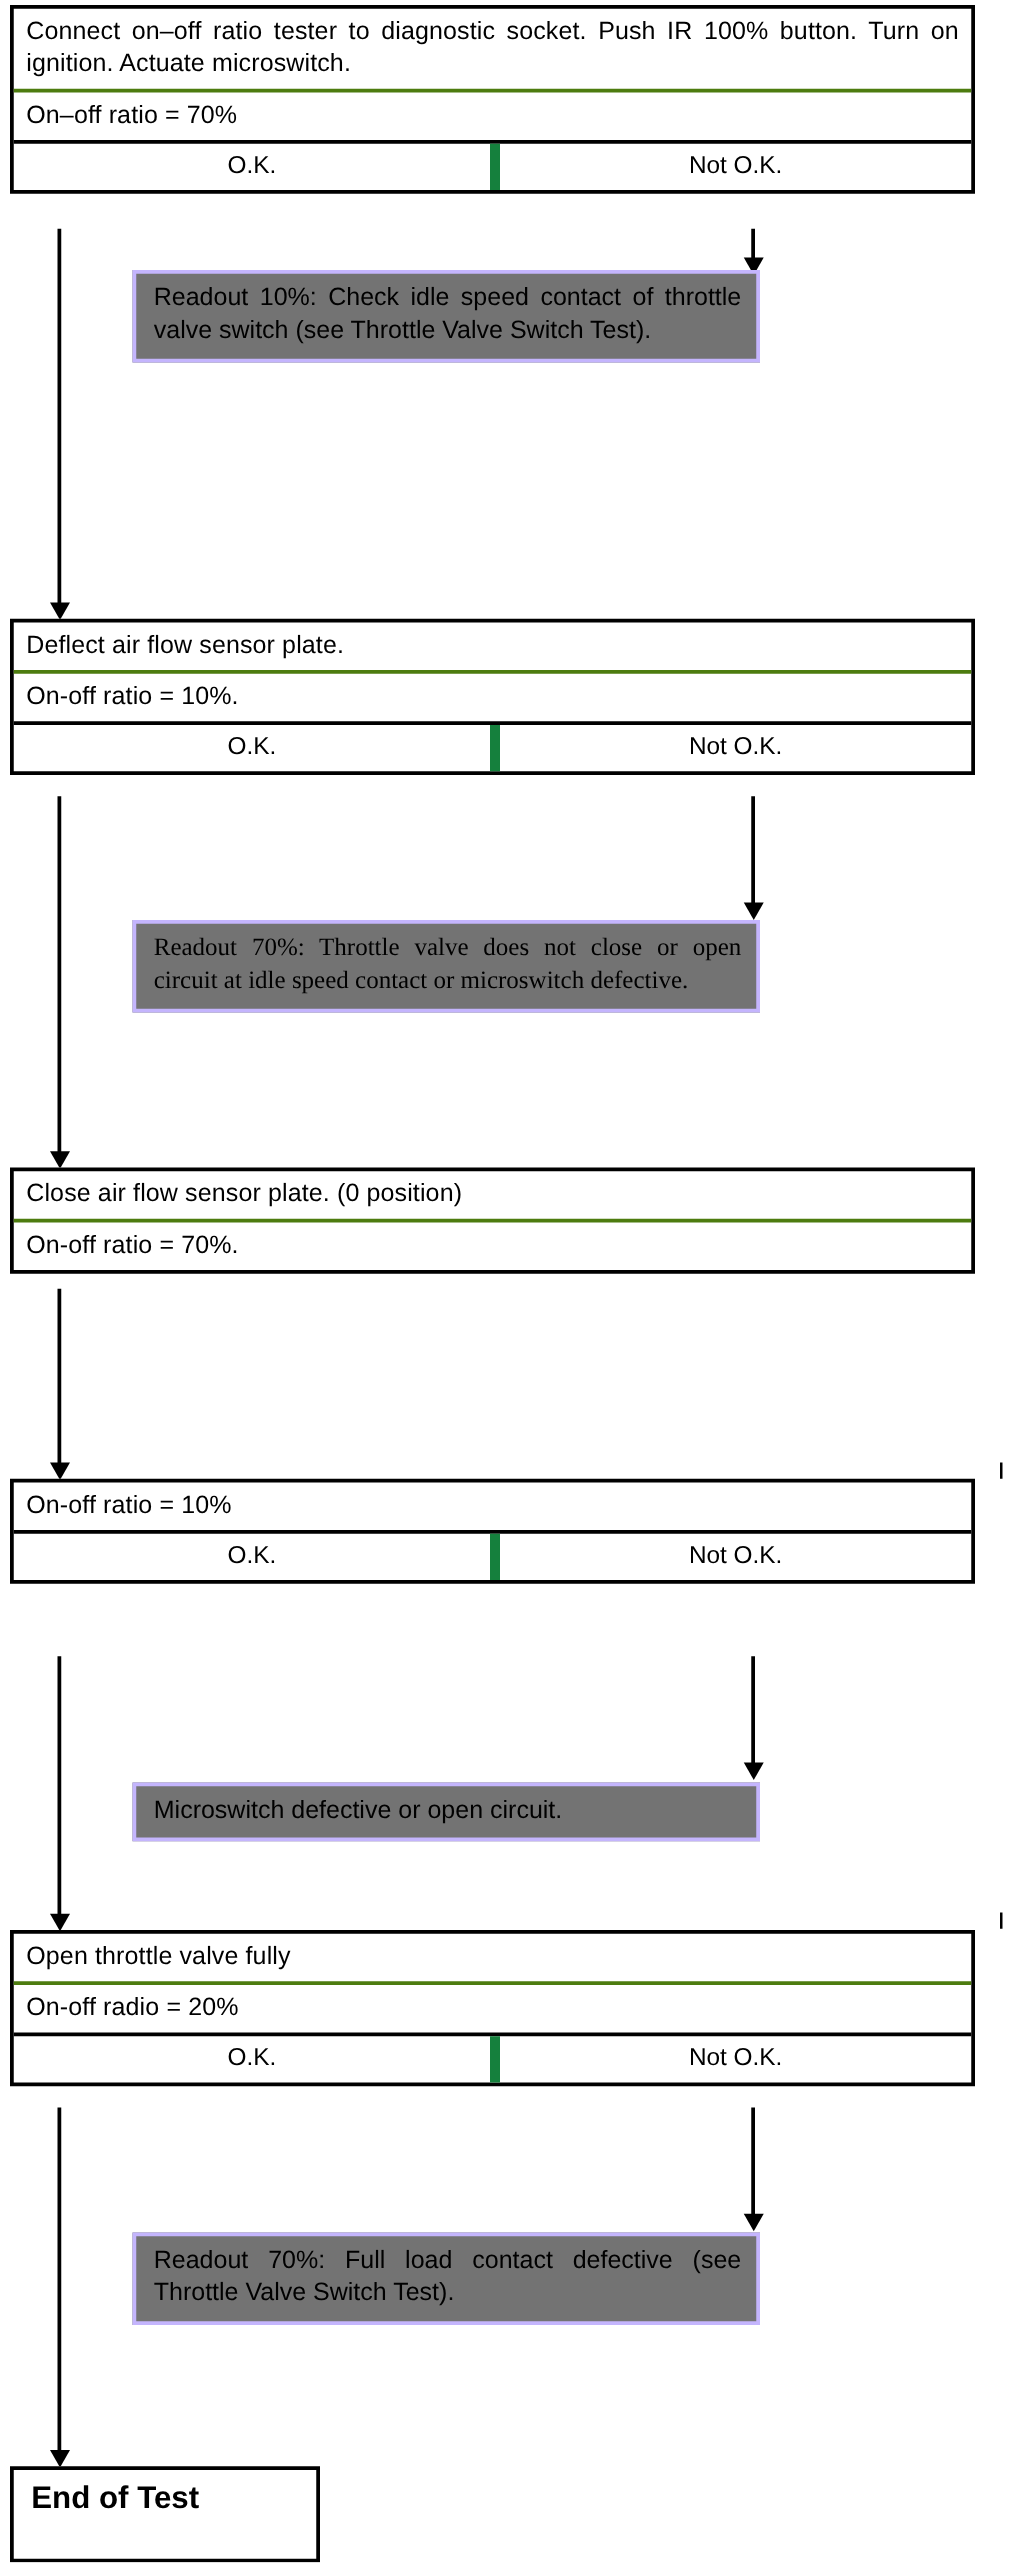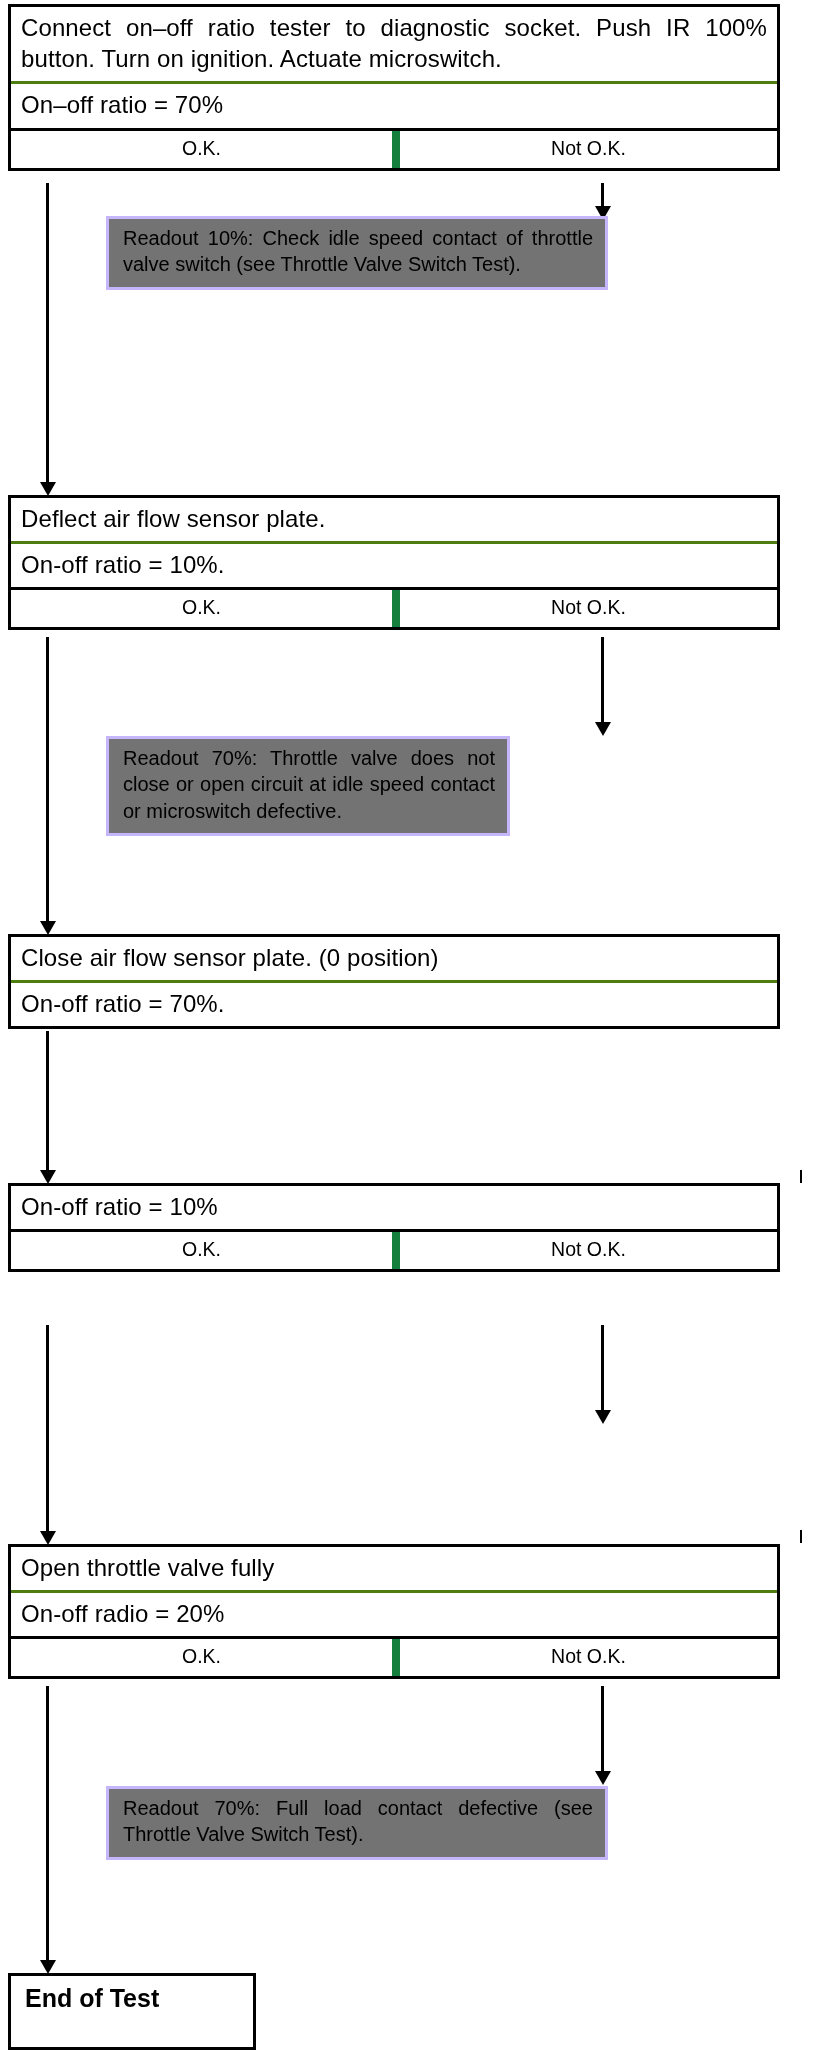--- a/index.html
+++ b/index.html
@@ -26,21 +26,21 @@
     position: absolute;
     box-sizing: border-box;
     border: 3px solid #000;
     background: #fff;
   }
   .row {
     box-sizing: border-box;
     display: flex;
     align-items: center;
     padding: 5px 10px 7px 10px;
-    font-size: 24px;
+    font-size: 20px;
     line-height: 1.30;
     letter-spacing: 0.1px;
   }
   .row + .row {
     border-top: 3px solid #4d7c0f;
   }
   .row.two-line,
   .row.three-line {
     display: block;
   }
@@ -159,21 +159,21 @@
       <div class="verdict-cell notok">Not O.K.</div>
     </div>
   </div>
 
   <div class="vline" style="left:46px; top:637px; height:290px;"></div>
   <div class="arrowhead" style="left:39.5px; top:921px;"></div>
 
   <div class="vline" style="left:601px; top:637px; height:92px;"></div>
   <div class="arrowhead" style="left:594.5px; top:722px;"></div>
 
-  <div class="note justify" style="left:106px; top:736px; width:404px;">
+  <div class="note justify" style="left:106px; top:736px; width:502px;font-family:Liberation Serif, serif;">
     <p>Readout 70%:   Throttle valve does not close or open circuit at idle speed contact or microswitch defective.</p>
   </div>
 
   <div class="box" style="left:8px; top:934px; width:772px;">
     <div class="row">
       <span>Close air flow sensor plate. (0 position)</span>
     </div>
     <div class="row">
       <span>On-off ratio = 70%.</span>
     </div>
@@ -191,20 +191,23 @@
       <div class="verdict-cell notok">Not O.K.</div>
     </div>
   </div>
 
   <div class="vline" style="left:46px; top:1325px; height:212px;"></div>
   <div class="arrowhead" style="left:39.5px; top:1531px;"></div>
 
   <div class="vline" style="left:601px; top:1325px; height:92px;"></div>
   <div class="arrowhead" style="left:594.5px; top:1410px;"></div>
 
+  <div class="note" style="left:106px; top:1426px; width:502px;">
+    <p>Microswitch defective or open circuit.</p>
+  </div>
 
   <div class="box" style="left:8px; top:1544px; width:772px;">
     <div class="row">
       <span>Open throttle valve fully</span>
     </div>
     <div class="row">
       <span>On-off radio = 20%</span>
     </div>
     <div class="verdict-row">
       <div class="verdict-cell ok">O.K.</div>

